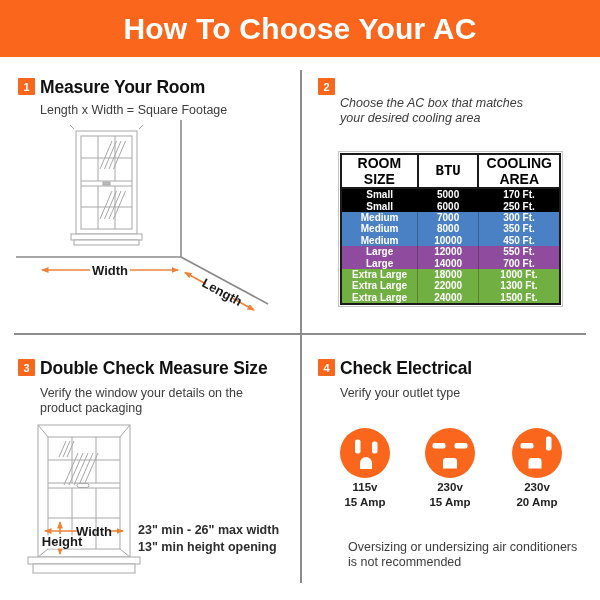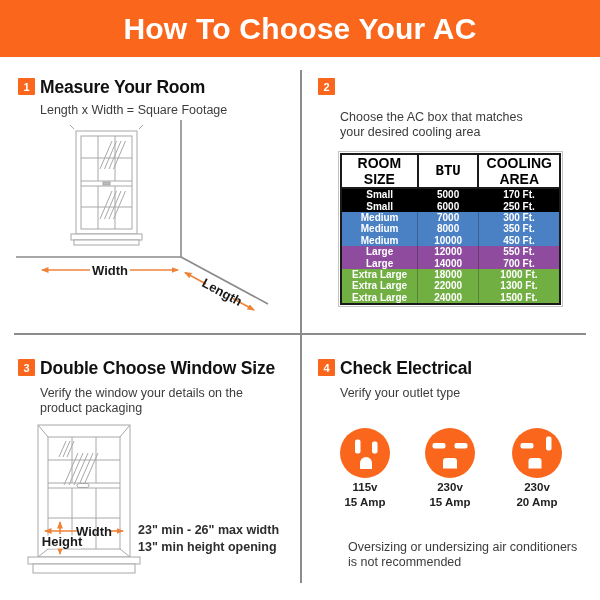--- a/index.html
+++ b/index.html
@@ -16,21 +16,21 @@
   .q3{left:0;top:333px;height:267px;}
   .q4{left:300px;top:333px;height:267px;}
   .badge{position:absolute;left:18px;width:17px;height:17px;background:#F9661C;color:#fff;
          font-size:11px;font-weight:700;display:flex;align-items:center;justify-content:center;
          border-radius:1px;}
   .q1 .badge,.q2 .badge{top:21px;} .q3 .badge,.q4 .badge{top:26px;}
   .qtitle{position:absolute;left:40px;margin:0;font-size:17.5px;font-weight:700;color:#111;
           letter-spacing:-.2px;white-space:nowrap;}
   .q1 .qtitle,.q2 .qtitle{top:20px;} .q3 .qtitle,.q4 .qtitle{top:25px;}
   .qsub{position:absolute;left:40px;margin:0;font-size:12.5px;color:#3c3c3c;line-height:15px;}
-  .q1 .qsub{top:46px;} .q2 .qsub{top:53px;} .q3 .qsub{top:53px;} .q4 .qsub{top:53px;}
+  .q1 .qsub{top:46px;} .q2 .qsub{top:39px;font-style:italic;} .q3 .qsub{top:53px;} .q4 .qsub{top:53px;}
   .illus{position:absolute;left:0;top:0;}
   
   .ac-table{position:absolute;left:40px;top:96px;width:221px;border-collapse:collapse;
             border:2px solid #1a1a1a;outline:1px solid #c4c4c4;outline-offset:1px;}
   .ac-table th{height:19px;background:#fff;color:#000;font-size:14px;font-weight:700;
                text-align:center;border-right:2px solid #1a1a1a;border-bottom:2px solid #1a1a1a;padding:0;}
   .ac-table th:last-child{border-right:none;}
   .ac-table td{height:11.4px;font-size:10px;font-weight:700;color:#fff;text-align:center;
                padding:0;border-right:1px solid rgba(0,0,0,.25);line-height:11px;margin-top:16px;}
   .ac-table td:last-child{border-right:none;}
@@ -175,21 +175,21 @@
           <td>Extra Large</td>
             <td>24000</td>
             <td>1500 Ft.</td>
           </tr>
       </tbody>
     </table>
   </section>
 
   <section class="quad q3">
     <span class="badge">3</span>
-    <h2 class="qtitle">Double Choose Window Size</h2>
+    <h2 class="qtitle">Double Check Measure Size</h2>
     <p class="qsub"><span>Verify the window your details on the</span><br>
       <span>product packaging</span></p>
 
     <svg class="illus" width="300" height="267" viewBox="0 0 300 267">
       <defs>
         <marker id="ah3" markerWidth="9" markerHeight="8" refX="6.5" refY="3" orient="auto-start-reverse" markerUnits="userSpaceOnUse">
           <path d="M0,0 L7.5,3 L0,6 Z" fill="#EE8338"></path>
         </marker>
       </defs>
 

